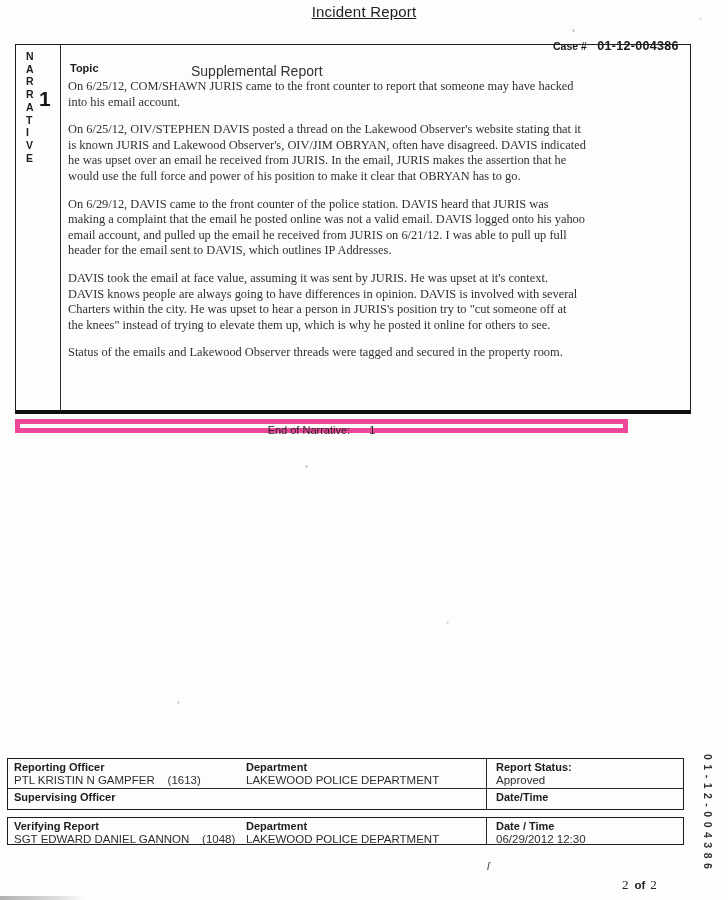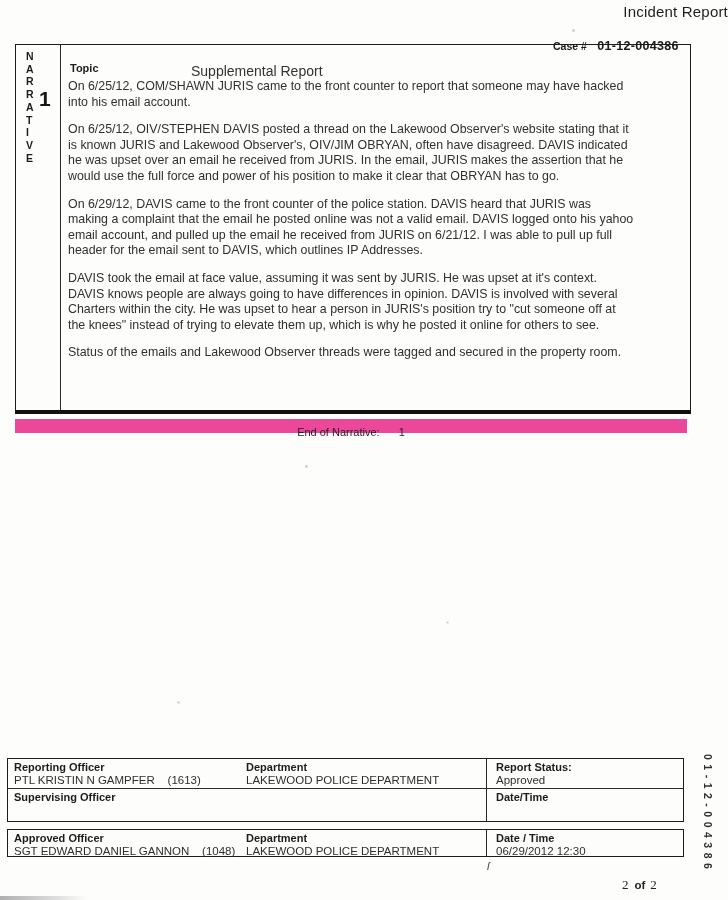--- a/index.html
+++ b/index.html
@@ -12,24 +12,25 @@
     font-family: "Liberation Sans", sans-serif;
     color: #2b2b2b;
     overflow: hidden;
     margin: 0 auto;
   }
 
   
   .doc-title {
     position: absolute;
     top: 3px; left: 0; right: 0;
-    text-align: right;
+    text-align: center;
     font-size: 15px;
     color: #1f1f1f;
     letter-spacing: 0.2px;
+    text-decoration: underline;
   }
   .case-line {
     position: absolute;
     top: 2px; left: 553px;
     white-space: nowrap;
     margin-top: 34px;
   }
   .case-label {
     font-size: 10.5px;
     font-weight: bold;
@@ -86,43 +87,44 @@
   .topic-value {
     position: absolute; left: 123px; top: 2px;
     font-size: 14px; color: #333;
   }
   .nar-p {
     margin: 0 0 12px 0;
     font-size: 12.4px;
     line-height: 15.6px;
     color: #303030;
     white-space: pre;
+    font-family: Liberation Serif, serif;
   }
 
   
   .end-strip {
     position: absolute;
     left: 15px; top: 419px;
-    width: 672px; height: 14px;
-    border: 7px solid #ec4899;
+    width: 613px; height: 14px;
+    border: 5px solid #ec4899;
     text-align: center;
     font-size: 11px;
     line-height: 12px;
     color: #1f1f1f;
   }
   .end-value { margin-left: 16px; }
 
   
   .sig-table { position: absolute; left: 7px; top: 758px; width: 677px; }
   .sig-block {
     position: relative;
     border: 1.5px solid #1c1c1c;
     background: #fdfdfc;
   }
-  .sig-block-1 { height: 64px; }
+  .sig-block-1 { height: 52px; }
   .sig-block-2 { height: 28px; margin-top: 7px; }
   .sig-row { position: relative; }
   .sig-row-1 { height: 30px; border-bottom: 1px solid #2a2a2a; }
   .sig-row-2 { height: 23px; }
   .sig-vdiv {
     position: absolute;
     left: 478px; top: 0; bottom: 0;
     width: 1px;
     background: #2a2a2a;
   }
@@ -264,21 +266,21 @@
       </div>
       <div class="sig-row sig-row-2">
         <span class="cell-label cx-left">Supervising Officer</span>
         <span class="cell-label cx-right">Date/Time</span>
       </div>
     </div>
 
     <div class="sig-block sig-block-2">
       <div class="sig-vdiv"></div>
       <div class="sig-row">
-        <span class="cell-label cx-left">Approved Officer</span>
+        <span class="cell-label cx-left">Verifying Report</span>
         <span class="cell-value cx-left">SGT EDWARD DANIEL GANNON    (1048)</span>
         <span class="cell-label cx-mid">Department</span>
         <span class="cell-value cx-mid">LAKEWOOD POLICE DEPARTMENT</span>
         <span class="cell-label cx-right">Date / Time</span>
         <span class="cell-value cx-right">06/29/2012 12:30</span>
       </div>
     </div>
   </div>
 
   <div class="vert-case">01-12-004386</div>

